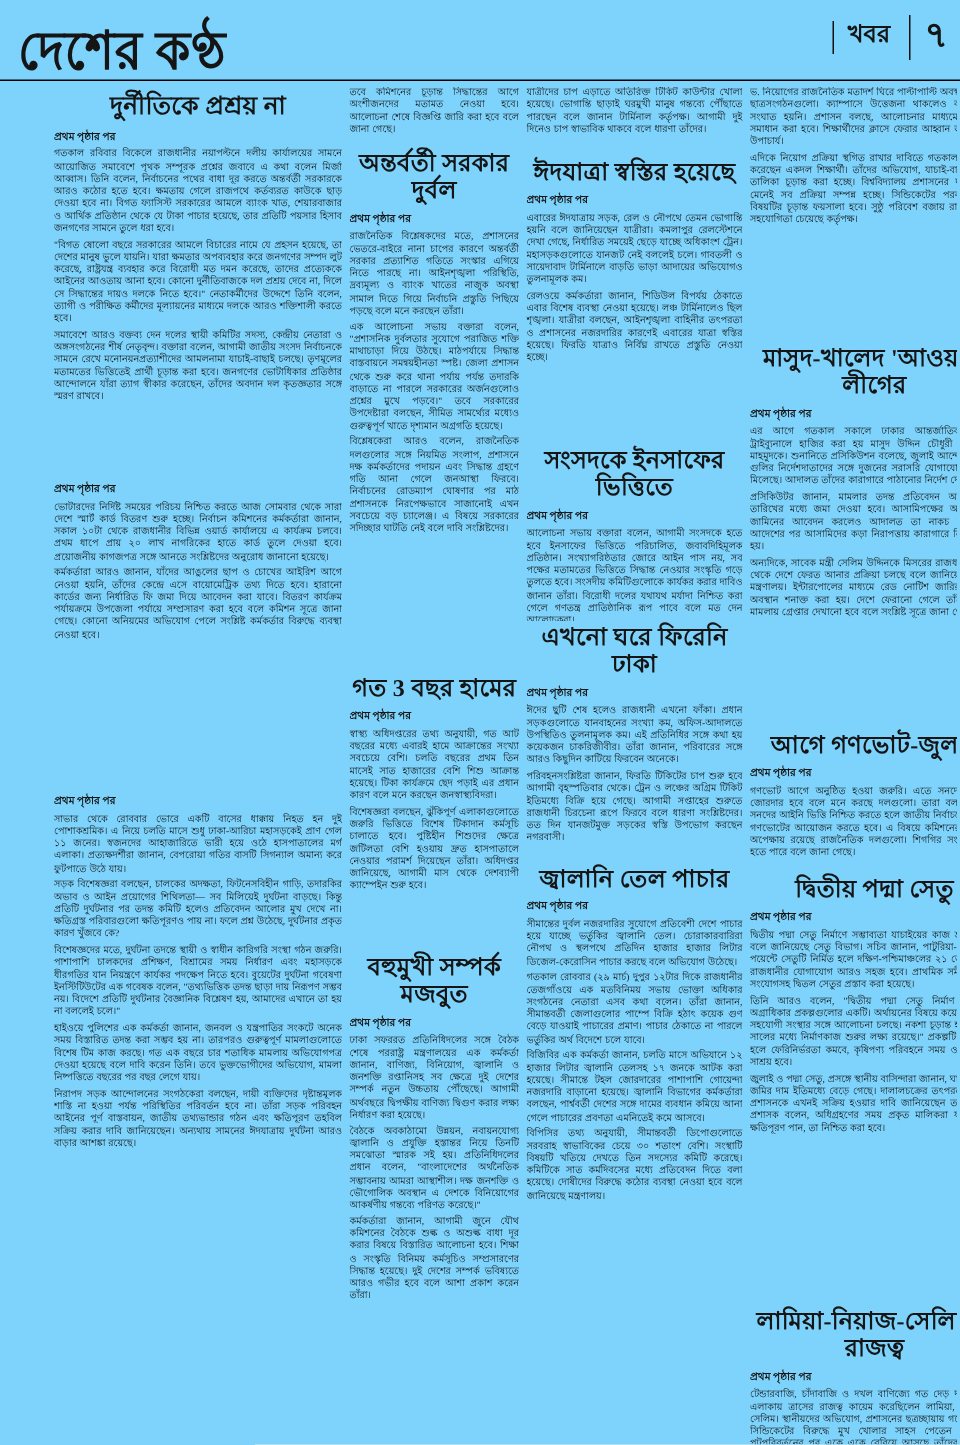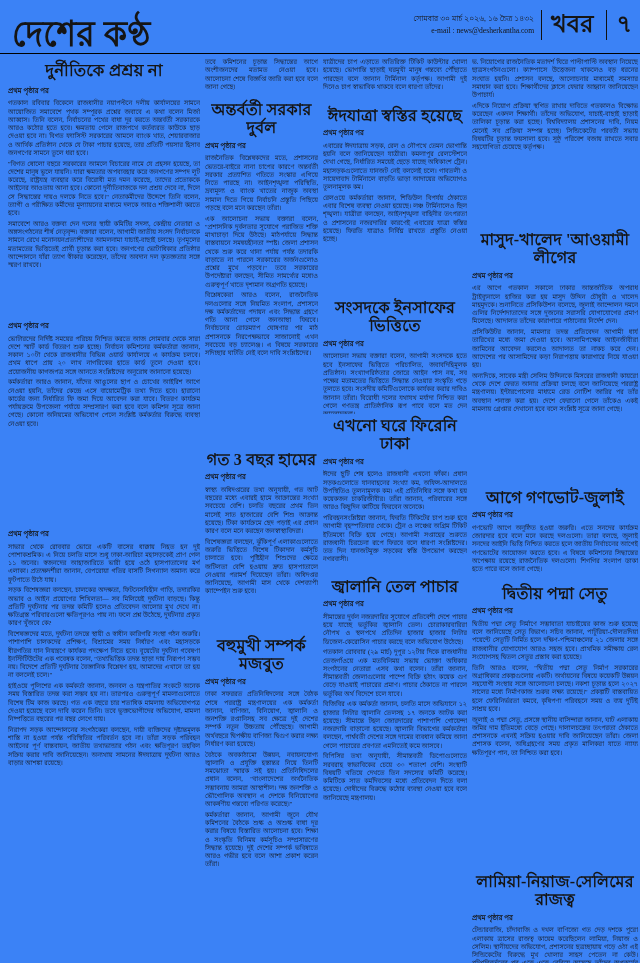--- a/index.html
+++ b/index.html
@@ -1,35 +1,35 @@
 <!DOCTYPE html>
 <html lang="bn"><head>
 <meta charset="utf-8">
 <style>
   html,body{margin:0;padding:0;}
   body{
     width:640px;height:963px;overflow:hidden;
     background:#fbfbf8;color:#151515;
     font-family:"Liberation Serif","DejaVu Serif",serif;
   }
-  .page{position:relative;width:640px;height:963px;background:#3b82f6;}
+  .page{position:relative;width:640px;height:963px;background:#7dd3fc;}
   
   .header{position:absolute;top:0;left:8px;right:6px;height:52px;}
   .masthead{
     position:absolute;left:4px;top:6px;
     font-size:33px;font-weight:bold;letter-spacing:.5px;
     transform:scaleY(1.08);transform-origin:top left;white-space:nowrap;
   }
   .header-right{
     position:absolute;right:0;top:10px;
     display:flex;align-items:center;gap:7px;
   }
   .date-email{text-align:right;font-size:7.6px;line-height:1.55;white-space:nowrap;}
   .section-label{
-    font-size:24px;font-weight:bold;line-height:1;
+    font-size:16px;font-weight:bold;line-height:1;
     border-left:1.6px solid #111;padding:2px 6px 4px 9px;white-space:nowrap;
   }
   .page-number{
     font-size:24px;font-weight:bold;line-height:1;
     border-left:1.2px solid #111;padding:2px 2px 4px 9px;
   }
   .header-rule{position:absolute;top:53px;left:0;width:640px;border-top:1.7px solid #000;}
   
   .cols{
     position:absolute;top:58px;left:8px;width:630px;height:905px;
@@ -49,31 +49,27 @@
   }
   p.body:first-letter{padding-left:0;}
 </style>
 </head>
 <body>
 
 <div class="page">
   <header class="header">
     <div class="masthead">দেশের কণ্ঠ</div>
     <div class="header-right">
-      <div class="date-email">
-        <div>সোমবার ৩০ মার্চ ২০২৬, ১৬ চৈত্র ১৪৩২</div>
-        <div>e-mail : news@desherkantha.com</div>
-      </div>
       <div class="section-label">খবর</div>
       <div class="page-number">৭</div>
     </div>
   </header>
   <div class="header-rule"></div>
   <main class="cols">
-      <div class="col" style="width: 192px;">
+      <div class="col" style="width: 192px; margin-left: 28px;">
         <article class="story" style="height: 262px;">
           <h2 class="big">দুর্নীতিকে প্রশ্রয় না</h2>
           <div class="continued">প্রথম পৃষ্ঠার পর</div>
           <p class="body">গতকাল রবিবার বিকেলে রাজধানীর নয়াপল্টনে দলীয় কার্যালয়ের সামনে আয়োজিত সমাবেশে পৃথক সম্পূরক প্রশ্নের জবাবে এ কথা বলেন মির্জা আব্বাস। তিনি বলেন, নির্বাচনের পথের বাধা দূর করতে অন্তর্বর্তী সরকারকে আরও কঠোর হতে হবে। ক্ষমতায় গেলে রাজপথে কর্তব্যরত কাউকে ছাড় দেওয়া হবে না। বিগত ফ্যাসিস্ট সরকারের আমলে ব্যাংক খাত, শেয়ারবাজার ও আর্থিক প্রতিষ্ঠান থেকে যে টাকা পাচার হয়েছে, তার প্রতিটি পয়সার হিসাব জনগণের সামনে তুলে ধরা হবে।</p>
           <p class="body">"বিগত ষোলো বছরে সরকারের আমলে বিচারের নামে যে প্রহসন হয়েছে, তা দেশের মানুষ ভুলে যায়নি। যারা ক্ষমতার অপব্যবহার করে জনগণের সম্পদ লুট করেছে, রাষ্ট্রযন্ত্র ব্যবহার করে বিরোধী মত দমন করেছে, তাদের প্রত্যেককে আইনের আওতায় আনা হবে। কোনো দুর্নীতিবাজকে দল প্রশ্রয় দেবে না, দিলে সে সিদ্ধান্তের দায়ও দলকে নিতে হবে।" নেতাকর্মীদের উদ্দেশে তিনি বলেন, ত্যাগী ও পরীক্ষিত কর্মীদের মূল্যায়নের মাধ্যমে দলকে আরও শক্তিশালী করতে হবে।</p>
           <p class="body">সমাবেশে আরও বক্তব্য দেন দলের স্থায়ী কমিটির সদস্য, কেন্দ্রীয় নেতারা ও অঙ্গসংগঠনের শীর্ষ নেতৃবৃন্দ। বক্তারা বলেন, আগামী জাতীয় সংসদ নির্বাচনকে সামনে রেখে মনোনয়নপ্রত্যাশীদের আমলনামা যাচাই-বাছাই চলছে। তৃণমূলের মতামতের ভিত্তিতেই প্রার্থী চূড়ান্ত করা হবে। জনগণের ভোটাধিকার প্রতিষ্ঠার আন্দোলনে যাঁরা ত্যাগ স্বীকার করেছেন, তাঁদের অবদান দল কৃতজ্ঞতার সঙ্গে স্মরণ রাখবে।</p>
         </article>
         <article class="story" style="height: 208px;">
           <div class="continued">প্রথম পৃষ্ঠার পর</div>
           <p class="body">ভোটারদের নির্দিষ্ট সময়ের পরিচয় নিশ্চিত করতে আজ সোমবার থেকে সারা দেশে স্মার্ট কার্ড বিতরণ শুরু হচ্ছে। নির্বাচন কমিশনের কর্মকর্তারা জানান, সকাল ১০টা থেকে রাজধানীর বিভিন্ন ওয়ার্ড কার্যালয়ে এ কার্যক্রম চলবে। প্রথম ধাপে প্রায় ২০ লাখ নাগরিকের হাতে কার্ড তুলে দেওয়া হবে। প্রয়োজনীয় কাগজপত্র সঙ্গে আনতে সংশ্লিষ্টদের অনুরোধ জানানো হয়েছে।</p>

